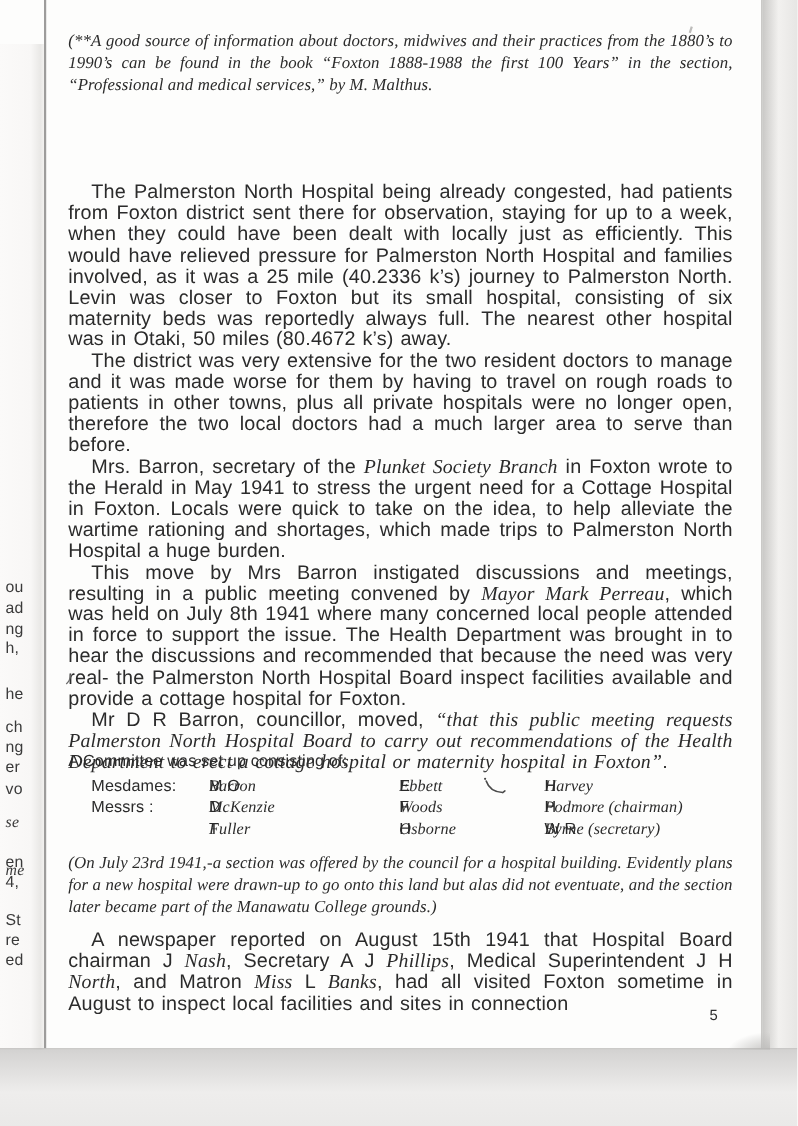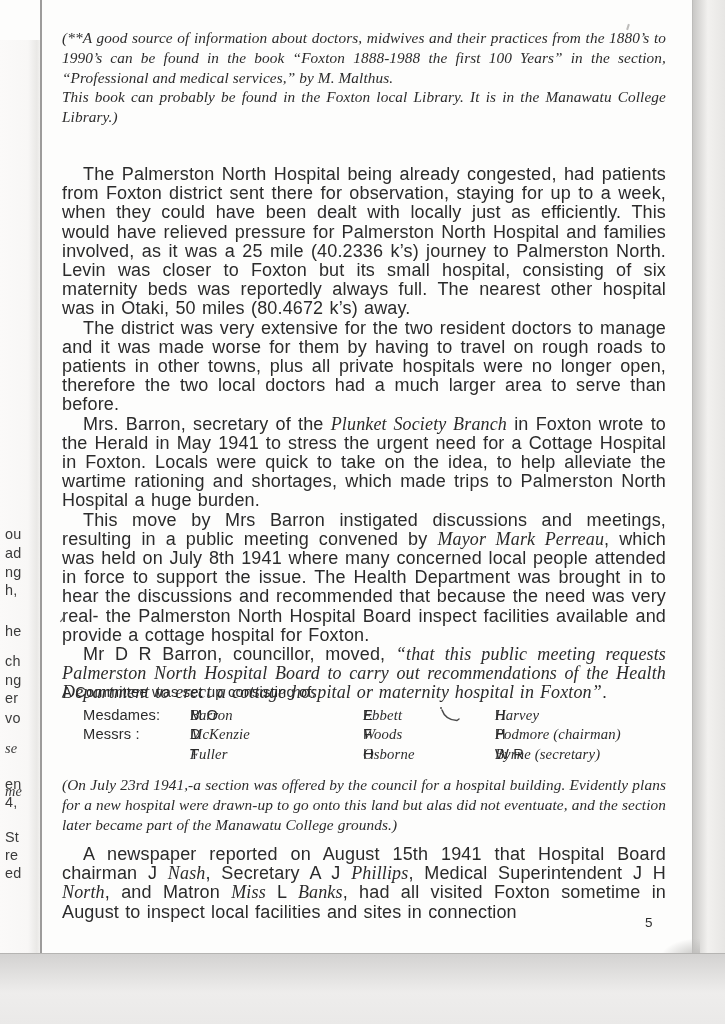--- a/index.html
+++ b/index.html
@@ -110,21 +110,20 @@
   <div class="page-edge-line"></div>
 
   <div class="right-band"></div>
   <div class="corner-shadow"></div>
   <div class="bottom-band"></div>
 
   <div class="speck"></div>
 
   <div class="tblock note" style="top: 28px;">
     <p>(**A good source of information about doctors, midwives and their practices from the 1880’s to 1990’s can be found in the book  “Foxton 1888-1988 the first 100 Years” in the section, “Professional and medical services,” by M. Malthus.</p>
-    <p>This book can probably be found in the Foxton local Library. It is in the Manawatu College Library.)</p>
   </div>
 
   <div class="tblock bodytext" style="top: 165px;">
     <p><span>The Palmerston North Hospital being already congested, had patients from Foxton district sent there for observation, staying for up to a week, when they could have been dealt with locally just as efficiently. This would have relieved pressure for Palmerston North Hospital and families involved, as it was a 25 mile (40.2336 k’s) journey to Palmerston North.  Levin was closer to Foxton but its small hospital, consisting of six maternity beds was reportedly always full.  The nearest other hospital was in Otaki, 50 miles (80.4672 k’s) away.</span></p>
     <p><span>The district was very extensive for the two resident doctors to manage and it was made worse for them by having to travel on rough roads to patients in other towns, plus all private hospitals were no longer open, therefore the two local doctors had a much larger area to serve than before.</span></p>
     <p><span>Mrs. Barron, secretary of the </span><span class="it">Plunket Society Branch</span><span> in Foxton wrote to the Herald in May 1941 to stress the urgent need for a Cottage Hospital in Foxton.  Locals were quick to take on the idea, to help alleviate the wartime rationing and shortages, which made trips to Palmerston North Hospital a huge burden.</span></p>
     <p><span>This move by Mrs Barron instigated discussions and meetings, resulting in a public meeting convened by </span><span class="it">Mayor Mark Perreau</span><span>, which was held on July 8th 1941 where many concerned local people attended in force to support the issue. The Health Department was brought in to hear the discussions and recommended that because the need was very real- the Palmerston North Hospital Board inspect facilities available and provide a cottage hospital for Foxton.</span></p>
     <p><span>Mr D R Barron, councillor, moved, </span><span class="it">“that this public meeting requests Palmerston North Hospital Board to carry out recommendations of the Health Department to erect a cottage hospital or maternity hospital in Foxton”</span><span>.</span></p>
   </div>
 

